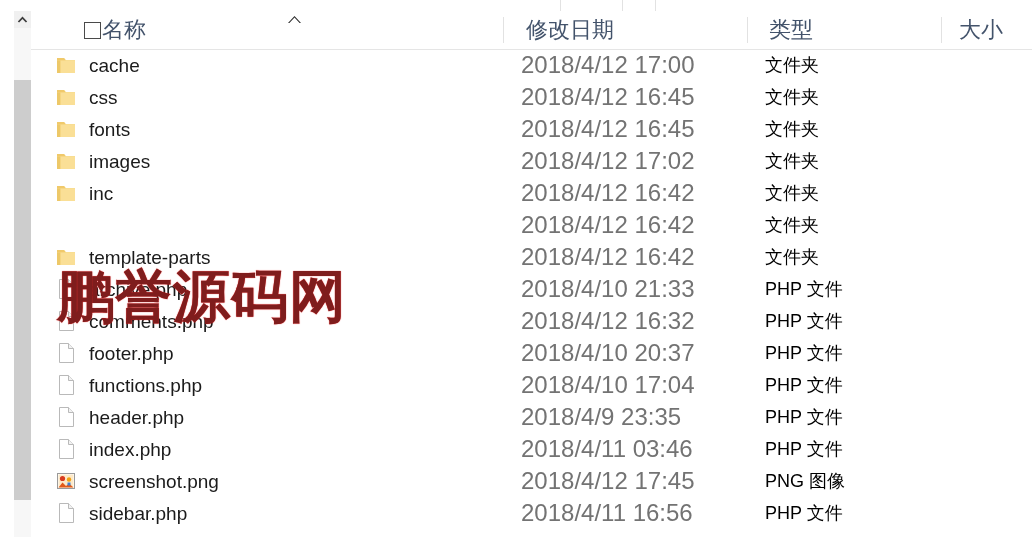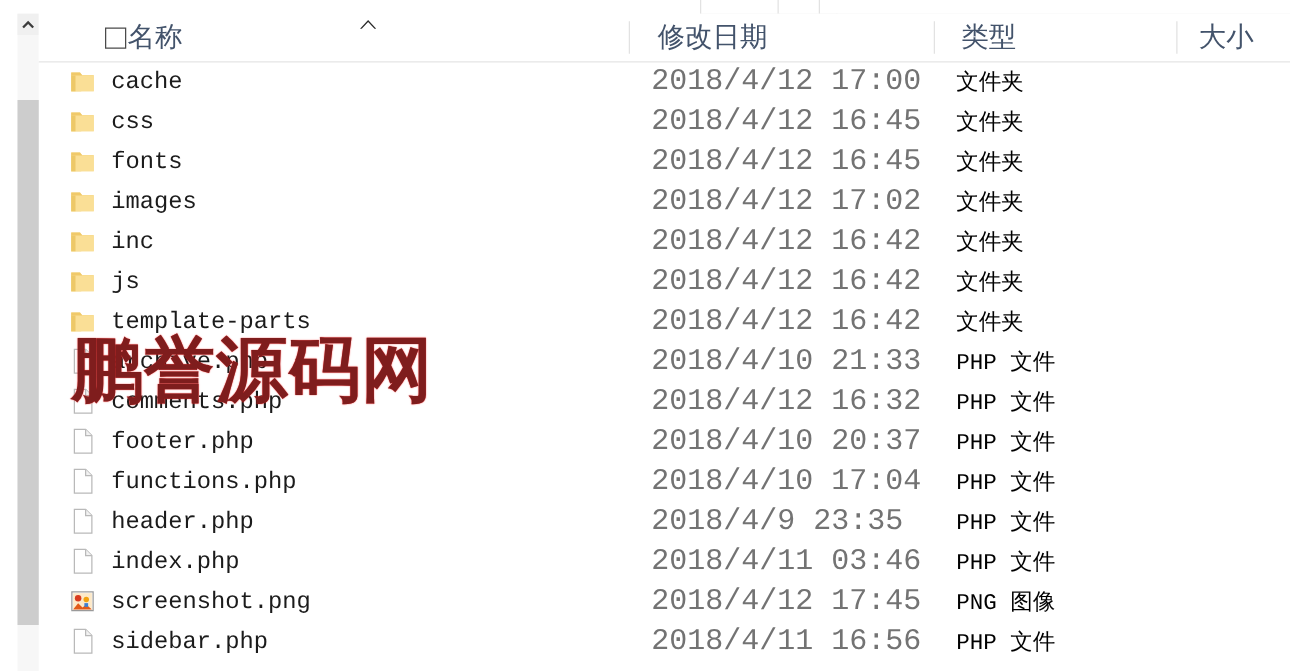--- a/index.html
+++ b/index.html
@@ -144,21 +144,20 @@
     font-size: 19px;
     color: #1b1b1b;
   }
   .cell {
     position: absolute;
     display: flex;
     align-items: center;
     height: 32px;
     overflow: hidden;
     white-space: nowrap;
-    font-family: Liberation Mono, monospace;
   }
   .c-name { left: 24px;  width: 448px; }
   .c-date { left: 472px; width: 244px; padding-left: 18px; color: #737373; font-size: 24px; }
   .c-type { left: 716px; width: 194px; padding-left: 18px; color: #000000; font-size: 18px; }
   .c-size { left: 910px; width: 110px; padding-left: 18px; color: #4c4c4c; font-size: 18px;
             justify-content: flex-end; padding-right: 0; }
 
   .icon {
     width: 22px;
     height: 22px;
@@ -310,31 +309,20 @@
               <path d="M2 6.4 h3.4 v12.6 H2 Z" fill="#edc868"></path>
             </svg>
           </span>
           <span class="name-text">inc</span>
         </div>
         <div class="cell c-date">2018/4/12 16:42</div>
         <div class="cell c-type">文件夹</div>
         <div class="cell c-size"></div>
       </div>
       <div class="row">
-        <div class="cell c-name">
-          <span class="icon">
-            <svg class="icon" viewBox="0 0 22 22">
-              <path d="M2 4 h7 l1.6 2 H20 v13 H2 Z" fill="#f6d98a"></path>
-              <path d="M2 4 h7 l1.6 2 H10.6 L10 19 H2 Z" fill="#f0c96a"></path>
-              <path d="M2 6.4 h18 v12.6 H2 Z" fill="#fadf96"></path>
-              <path d="M2 6.4 h3.4 v12.6 H2 Z" fill="#edc868"></path>
-            </svg>
-          </span>
-          <span class="name-text">js</span>
-        </div>
         <div class="cell c-date">2018/4/12 16:42</div>
         <div class="cell c-type">文件夹</div>
         <div class="cell c-size"></div>
       </div>
       <div class="row">
         <div class="cell c-name">
           <span class="icon">
             <svg class="icon" viewBox="0 0 22 22">
               <path d="M2 4 h7 l1.6 2 H20 v13 H2 Z" fill="#f6d98a"></path>
               <path d="M2 4 h7 l1.6 2 H10.6 L10 19 H2 Z" fill="#f0c96a"></path>

